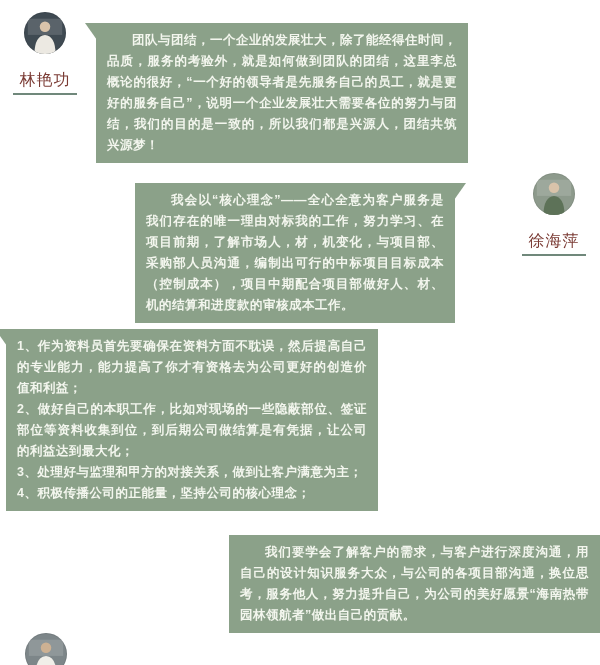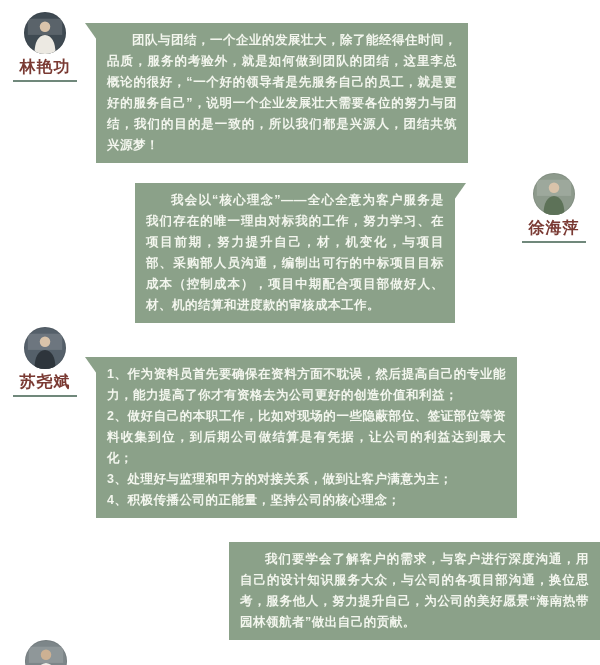--- a/index.html
+++ b/index.html
@@ -28,22 +28,22 @@
     width:42px;height:42px;border-radius:50%;overflow:hidden;
     background:var(--av-bg,#49525a);
     box-shadow:0 0 0 1px rgba(0,0,0,0.08) inset;
   }
   .avatar svg{display:block;width:100%;height:100%;}
   .avatar .screen{fill:rgba(255,255,255,0.14);}
   .avatar .skin{fill:var(--skin,#d9c3aa);}
   .avatar .shirt{fill:var(--shirt,#e9e7e0);}
 
   .name{
-    margin-top:3px;
-    font-size:16px;font-weight:bold;letter-spacing:1px;
+    margin-top:16px;
+    font-size:16px;font-weight:normal;letter-spacing:1px;
     color:var(--c-name,#7a3a33);
     white-space:nowrap;
   }
   .name-underline{
     width:64px;height:2px;margin-top:2px;
     background:var(--c-underline,#70887b);
   }
 
   .bubble{
     position:relative;
@@ -63,21 +63,21 @@
     background:var(--c-bubble,#8ba189);
   }
   .row.left  .bubble::before{left:-11px;clip-path:polygon(0 0,100% 0,100% 100%);}
   .row.right .bubble::before{right:-11px;clip-path:polygon(0 0,100% 0,0 100%);}
 
   .row.left  .bubble{margin-left:6px;}
   .row.right .bubble{margin-left:auto;}
 
   .r1 .bubble{width:372px;margin-top:11px;}
   .r2 .bubble{width:320px;margin-top:10px;margin-right:53px;}
-  .r3 .bubble{width:421px;margin-top:30px;}
+  .r3 .bubble{width:372px;margin-top:2px;}
   .r4 .bubble{width:371px;margin-top:16px;margin-right:0;}
 </style>
 </head>
 <body>
 
 <div class="page">
 
   <div class="row left r1">
     <div class="avcol">
       <div class="avatar" style="--av-bg: #3f4a52; --shirt: #ece9e2; --skin: #d9c3aa;">
@@ -87,46 +87,35 @@
           <path class="shirt" d="M11 44 Q11 25 22 24 Q33 25 33 44 Z"></path>
         </svg>
       </div>
       <div class="name">林艳功</div>
       <div class="name-underline"></div>
     </div>
     <div class="bubble indent">团队与团结，一个企业的发展壮大，除了能经得住时间，品质，服务的考验外，就是如何做到团队的团结，这里李总概论的很好，“一个好的领导者是先服务自己的员工，就是更好的服务自己”，说明一个企业发展壮大需要各位的努力与团结，我们的目的是一致的，所以我们都是兴源人，团结共筑兴源梦！</div>
   </div>
 
   <div class="row right r2">
-    <div class="bubble indent">我会以“核心理念”——全心全意为客户服务是我们存在的唯一理由对标我的工作，努力学习、在项目前期，努力提升自己，材，机变化，与项目部、采购部人员沟通，编制出可行的中标项目目标成本（控制成本），项目中期配合项目部做好人、材、机的结算和进度款的审核成本工作。</div>
+    <div class="bubble indent">我会以“核心理念”——全心全意为客户服务是我们存在的唯一理由对标我的工作，努力学习、在项目前期，了解市场人，材，机变化，与项目部、采购部人员沟通，编制出可行的中标项目目标成本（控制成本），项目中期配合项目部做好人、材、机的结算和进度款的审核成本工作。</div>
     <div class="avcol">
       <div class="avatar" style="--av-bg: #8d9a8c; --shirt: #5d7258; --skin: #d9c3aa;">
         <svg viewBox="0 0 44 44">
           <rect class="screen" x="4" y="7" width="36" height="17"></rect>
           <circle class="skin" cx="22" cy="15.5" r="5.5"></circle>
           <path class="shirt" d="M11 44 Q11 25 22 24 Q33 25 33 44 Z"></path>
         </svg>
       </div>
       <div class="name">徐海萍</div>
       <div class="name-underline"></div>
     </div>
   </div>
 
   <div class="row left r3">
-    <div class="avcol">
-      <div class="avatar" style="--av-bg: #55606a; --shirt: #2e353c; --skin: #d9c3aa;">
-        <svg viewBox="0 0 44 44">
-          <rect class="screen" x="4" y="7" width="36" height="17"></rect>
-          <circle class="skin" cx="22" cy="15.5" r="5.5"></circle>
-          <path class="shirt" d="M11 44 Q11 25 22 24 Q33 25 33 44 Z"></path>
-        </svg>
-      </div>
-      <div class="name">苏尧斌</div>
-      <div class="name-underline"></div>
-    </div>
     <div class="bubble">1、作为资料员首先要确保在资料方面不耽误，然后提高自己的专业能力，能力提高了你才有资格去为公司更好的创造价值和利益；
 2、做好自己的本职工作，比如对现场的一些隐蔽部位、签证部位等资料收集到位，到后期公司做结算是有凭据，让公司的利益达到最大化；
 3、处理好与监理和甲方的对接关系，做到让客户满意为主；
 4、积极传播公司的正能量，坚持公司的核心理念；</div>
   </div>
 
   <div class="row right r4">
     <div class="bubble indent">我们要学会了解客户的需求，与客户进行深度沟通，用自己的设计知识服务大众，与公司的各项目部沟通，换位思考，服务他人，努力提升自己，为公司的美好愿景“海南热带园林领航者”做出自己的贡献。</div>
     <div class="avcol">
       <div class="avatar" style="--av-bg: #7d8689; --shirt: #f1efe9; --skin: #cdb193;">

